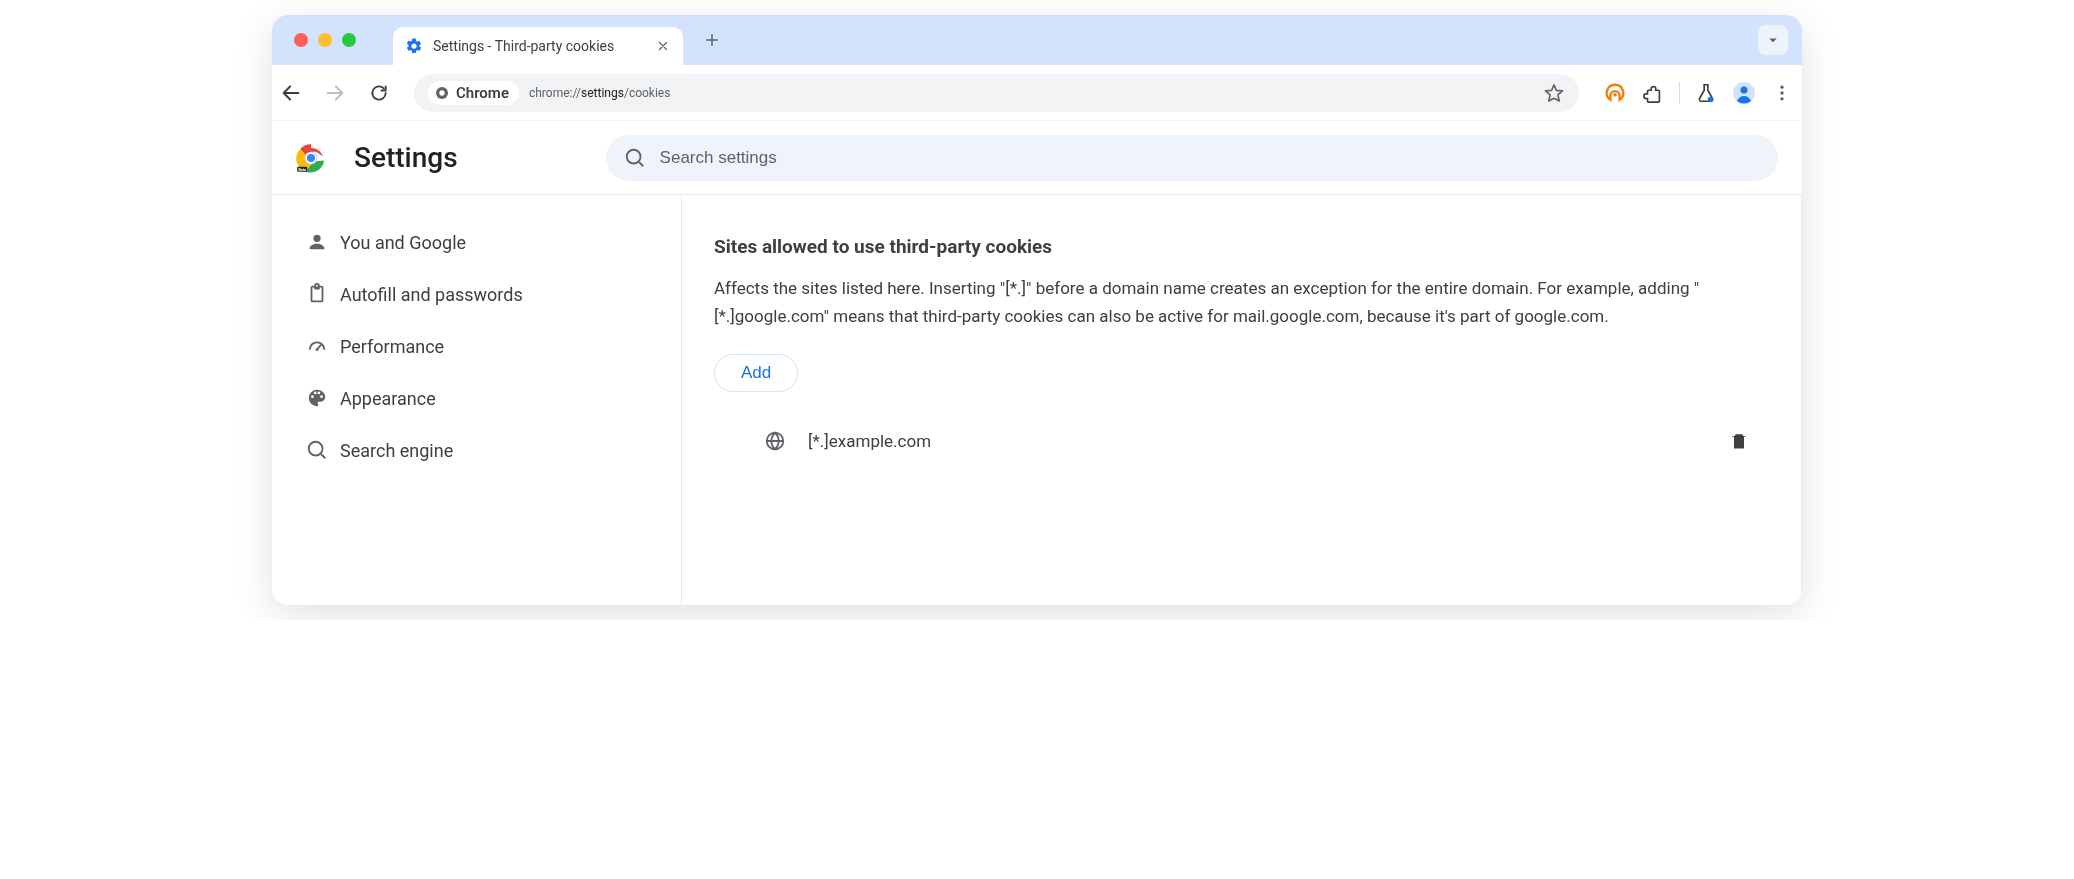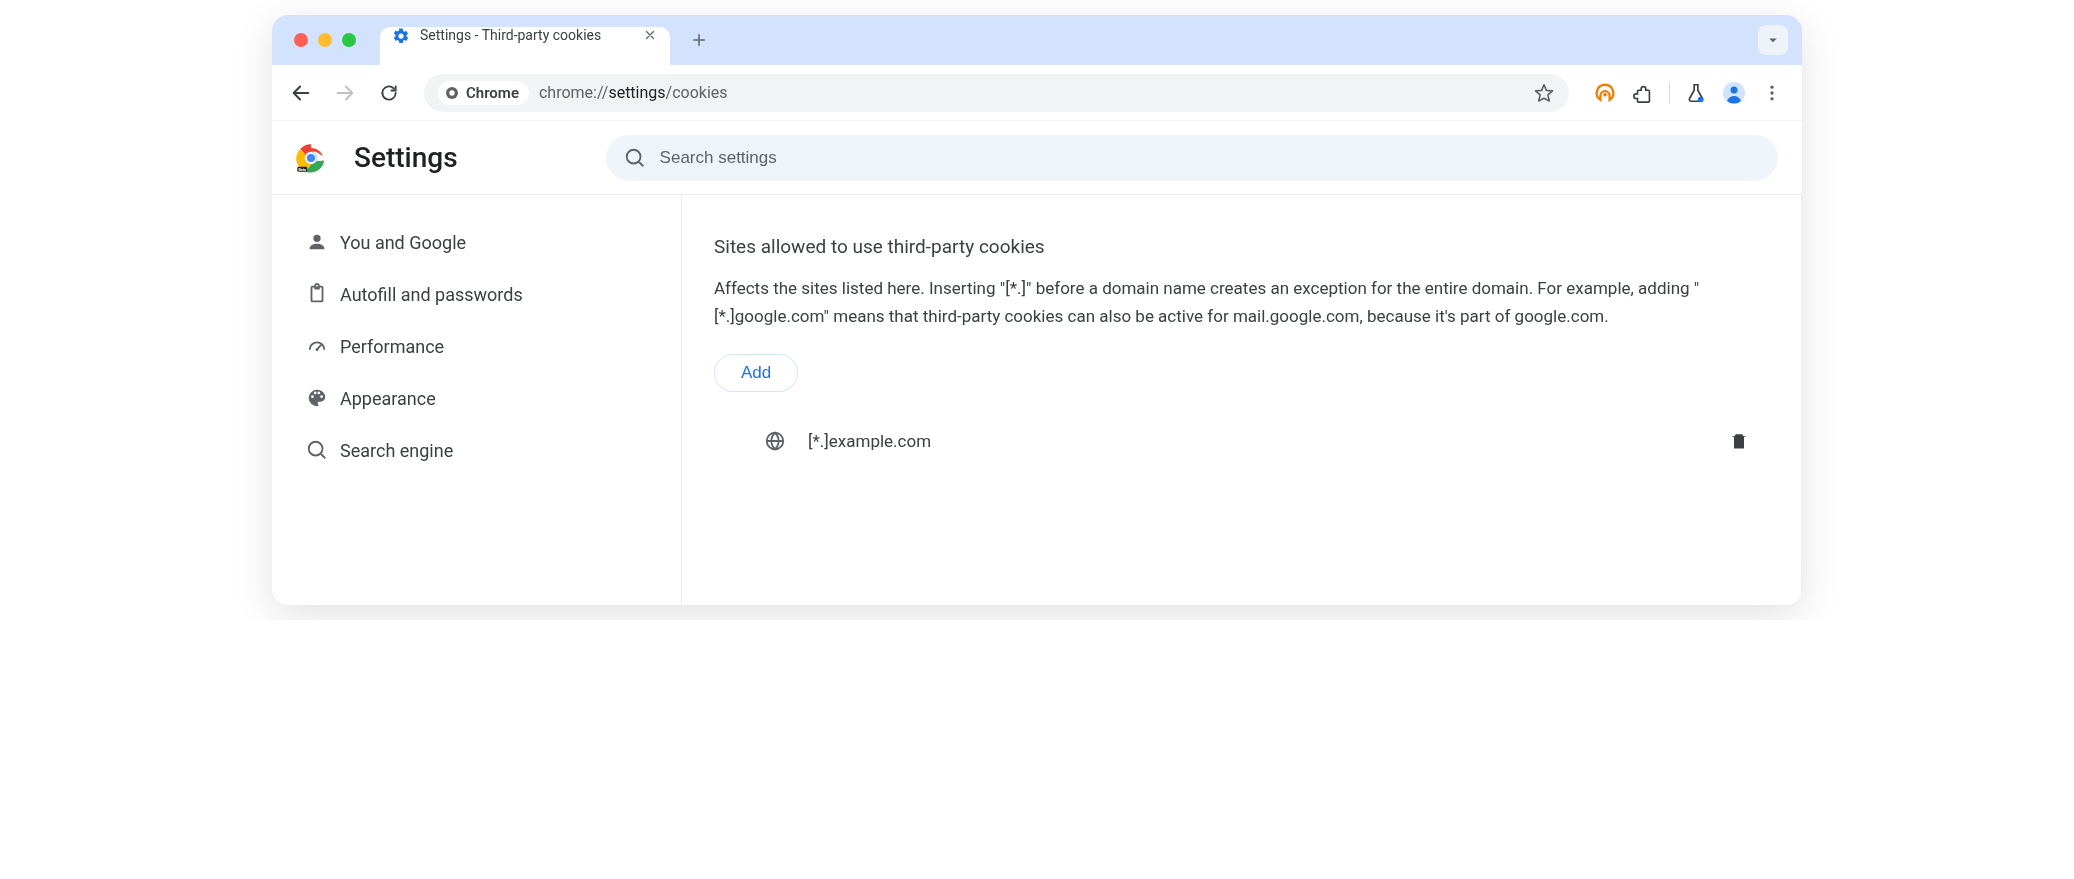--- a/index.html
+++ b/index.html
@@ -27,39 +27,41 @@
   .traffic-lights { display: flex; gap: 10px; margin-left: 10px; margin-right: 24px; }
   .tl { width: 14px; height: 14px; border-radius: 50%; }
   .tl.red { background: #ff5f57; }
   .tl.yellow { background: #febc2e; }
   .tl.green { background: #28c840; }
   .tab {
     height: 38px;
     background: #fff;
     border-radius: 10px 10px 0 0;
     display: flex;
+    align-items: center;
     padding: 0 12px;
     gap: 10px;
     min-width: 290px;
     max-width: 290px;
     margin-top: 12px;
     position: relative;
+    margin-left: 13px;
   }
   .tab-favicon { width: 18px; height: 18px; flex-shrink: 0; }
   .tab-title { font-size: 14px; color: #3c4043; white-space: nowrap; overflow: hidden; text-overflow: clip; flex: 1; }
   .tab-close { width: 16px; height: 16px; display: flex; align-items: center; justify-content: center; color: #5f6368; cursor: pointer; font-size: 15px; }
   .new-tab { width: 30px; height: 30px; margin-left: 14px; display: flex; align-items: center; justify-content: center; color: #5f6368; border-radius: 50%; cursor: pointer; }
   .tab-search { position: absolute; right: 14px; width: 30px; height: 30px; background: #eef3fa; border-radius: 8px; display: flex; align-items: center; justify-content: center; color: #5f6368; cursor: pointer; }
   
   .toolbar {
     height: 56px;
     background: #fff;
     display: flex;
     align-items: center;
-    padding: 0 10px;
+    padding: 0 0;
     gap: 6px;
     border-bottom: 1px solid #f1f3f4;
   }
   .nav-btn { width: 38px; height: 38px; display: flex; align-items: center; justify-content: center; color: #3c4043; border-radius: 50%; cursor: pointer; }
   .nav-btn.disabled { color: #bdc1c6; }
   .omnibox {
     flex: 1;
     height: 38px;
     background: #f1f3f4;
     border-radius: 19px;
@@ -73,21 +75,21 @@
     background: #fff;
     border-radius: 14px;
     padding: 3px 10px 3px 6px;
     display: flex;
     align-items: center;
     gap: 6px;
     font-size: 15px;
     font-weight: 600;
     color: #3c4043;
   }
-  .url { font-size: 16px; color: #5f6368; }
+  .url { font-size: 12px; color: #5f6368; }
   .url .dark { color: #202124; }
   .star { margin-left: auto; color: #5f6368; }
   .ext-icons { display: flex; align-items: center; gap: 14px; padding: 0 8px; }
   .ext-icons .sep { width: 1px; height: 22px; background: #dadce0; }
   .ext-icons > span, .ext-icons > div { width: 24px; height: 24px; display: flex; align-items: center; justify-content: center; color: #3c4043; cursor: pointer; }
   
   .settings-header {
     height: 74px;
     display: flex;
     align-items: center;
@@ -121,21 +123,21 @@
     padding: 0 24px;
     gap: 12px;
     font-size: 18px;
     color: #3c4043;
     cursor: pointer;
     margin: 2px 0;
   }
   .side-item.active { background: #e8f0fe; color: #1a73e8; }
   .side-item .side-icon { width: 22px; height: 22px; display: flex; align-items: center; justify-content: center; }
   .content { flex: 1; padding: 40px 32px 20px 32px; overflow: auto; background: #fff; border-right: 1px solid #e8eaed;}
-  .section-title { font-size: 19px; font-weight: 400; color: #3c4043; margin-bottom: 16px; }
+  .section-title { font-size: 19px; font-weight: 700; color: #3c4043; margin-bottom: 16px; }
   .desc-row { display: flex; gap: 24px; align-items: flex-start; flex-direction: column; }
   .desc { font-size: 17px; color: #3c4043; line-height: 1.65; flex: 1; }
   .add-btn {
     border: 1px solid #d2e3fc;
     color: #1a73e8;
     background: #fff;
     padding: 8px 26px;
     border-radius: 22px;
     font-size: 17px;
     font-weight: 400;

